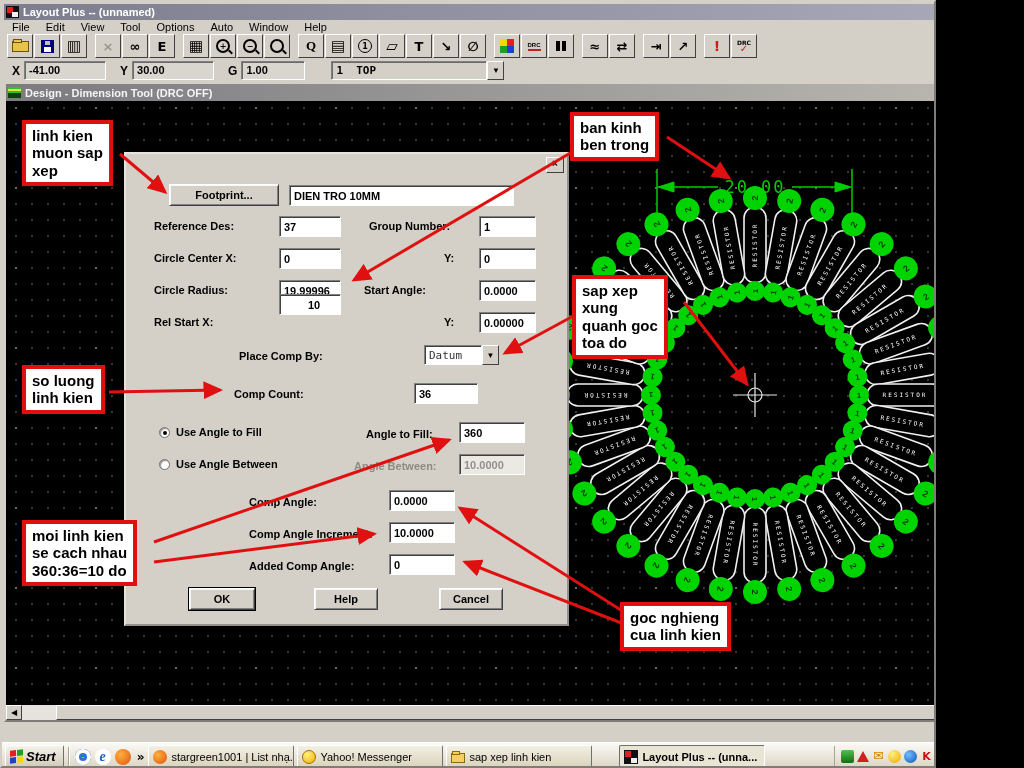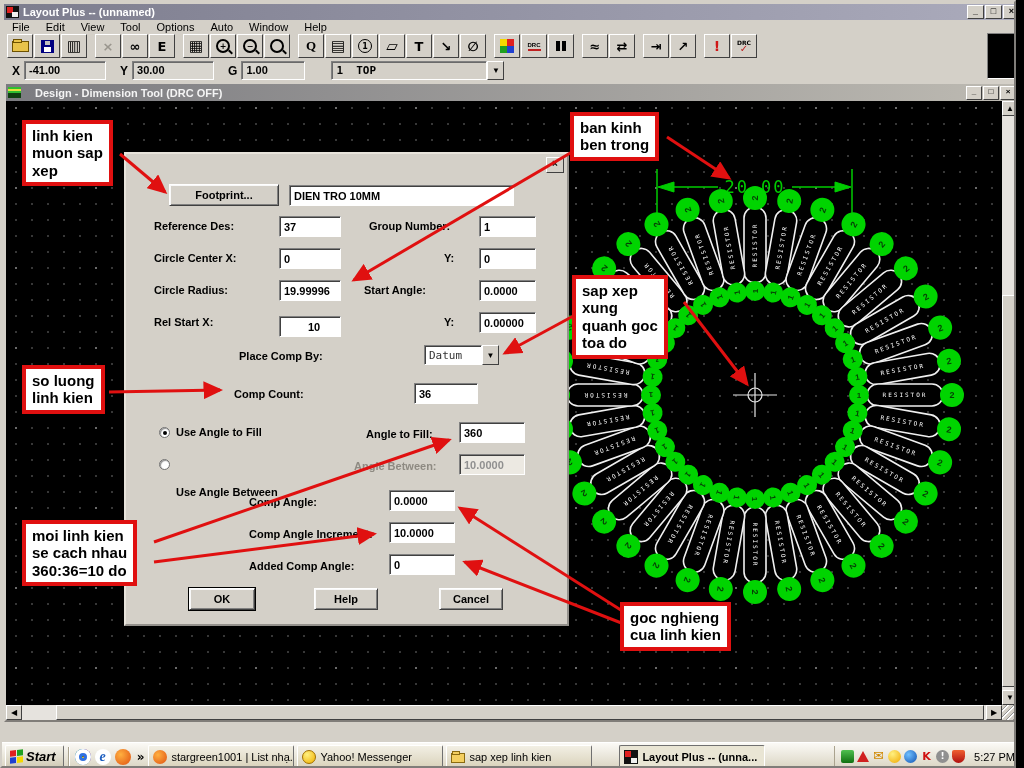--- a/index.html
+++ b/index.html
@@ -1,16 +1,16 @@
 <!DOCTYPE html>
 <html><head>
 <meta charset="utf-8">
 <style>
   html,body{margin:0;padding:0;background:#000;}
-  #screen{position:relative;width:1016px;height:768px;background:#d4d0c8;overflow:hidden;
+  #screen{position:relative;width:936px;height:768px;background:#d4d0c8;overflow:hidden;
           font-family:"Liberation Sans",sans-serif;border:2px outset #d4d0c8;box-sizing:border-box;}
   .abs{position:absolute;}
   
   #titlebar{left:2px;top:2px;width:1018px;height:16px;background:linear-gradient(90deg,#7d7d8e,#ababbc);
             display:flex;align-items:center;color:#fff;font-weight:bold;font-size:11px;padding-left:2px;box-sizing:border-box;}
   .applogo{width:13px;height:12px;background:#111;margin-right:4px;position:relative;flex:none;}
   .applogo::before{content:"";position:absolute;left:1px;top:1px;width:6px;height:6px;background:#e02020;}
   .applogo::after{content:"";position:absolute;right:1px;bottom:1px;width:6px;height:5px;background:#f0f0f0;}
   .winbtns{margin-left:auto;display:flex;gap:1px;padding-right:2px;}
   .wbtn{width:15px;height:12px;background:#d4d0c8;border:1px solid;border-color:#fff #404040 #404040 #fff;
@@ -48,21 +48,21 @@
   .cfld{width:76px;height:17px;background:#d9d6cf;border:1px solid;border-color:#808080 #fff #fff #808080;
         box-shadow:inset 1px 1px 0 #6a6a6a;font:bold 11px "Liberation Sans",sans-serif;line-height:17px;padding-left:4px;}
   #layercombo{margin-left:26px;display:flex;}
   #layerfield{width:150px;height:17px;border:1px solid;border-color:#808080 #fff #fff #808080;box-shadow:inset 1px 1px 0 #6a6a6a;
               font:bold 11px "DejaVu Sans Mono",monospace;line-height:17px;padding-left:4px;white-space:pre;}
   .combtn{width:17px;height:19px;background:#d4d0c8;border:1px solid;border-color:#fff #404040 #404040 #fff;
           font-size:8px;text-align:center;line-height:18px;box-sizing:border-box;}
   
   #child{left:2px;top:80px;width:1016px;height:640px;border:2px outset #d4d0c8;background:#d4d0c8;box-sizing:border-box;}
   #ctitle{position:absolute;left:0;top:0;width:1012px;height:17px;background:linear-gradient(90deg,#7b7b80,#bdbab2);
-          display:flex;align-items:center;color:#f4f4f4;font-weight:bold;font-size:11px;padding-left:2px;box-sizing:border-box;gap:10px;}
+          display:flex;align-items:center;color:#f4f4f4;font-weight:bold;font-size:11px;padding-left:2px;box-sizing:border-box;}
   .layicon{width:13px;height:11px;background:#104010;margin-right:4px;flex:none;
            box-shadow:inset 0 2px 0 #30c030, inset 0 4px 0 #e8e040, inset 0 6px 0 #30c030;}
   .cbtn{width:14px;height:12px;background:#d4d0c8;border:1px solid;border-color:#fff #404040 #404040 #fff;
         font:bold 8px "Liberation Sans",sans-serif;text-align:center;line-height:10px;color:#000;}
   #canvas{position:absolute;left:0;top:17px;width:996px;height:604px;background-color:#000;overflow:hidden;
           background-image:radial-gradient(circle at 1px 1px,#6a6a6a .8px,transparent 1.2px),
                            radial-gradient(circle at 1px 1px,#383838 .7px,transparent 1.1px);
           background-size:80px 80px,16px 16px;background-position:9px 6px,9px 6px;}
   #pcbsvg{position:absolute;left:0;top:0;z-index:1;}
   #arrowsvg{position:absolute;left:0;top:0;z-index:50;pointer-events:none;}
@@ -622,40 +622,40 @@
         <div class="dfld" style="left:153px;top:94px;width:62px;">0</div>
         <div class="dlbl" style="left:318px;top:98px;">Y:</div>
         <div class="dfld" style="left:353px;top:94px;width:57px;">0</div>
 
         <div class="dlbl" style="left:28px;top:130px;">Circle Radius:</div>
         <div class="dfld" style="left:153px;top:126px;width:62px;">19.99996</div>
         <div class="dlbl" style="left:238px;top:130px;">Start Angle:</div>
         <div class="dfld" style="left:353px;top:126px;width:57px;">0.0000</div>
 
         <div class="dlbl" style="left:28px;top:162px;">Rel Start X:</div>
-        <div class="dfld" style="left:153px;top:162px;width:62px;padding-left:28px;">10</div>
+        <div class="dfld" style="left:153px;top:140px;width:62px;padding-left:28px;">10</div>
         <div class="dlbl" style="left:318px;top:162px;">Y:</div>
         <div class="dfld" style="left:353px;top:158px;width:57px;">0.00000</div>
 
         <div class="dlbl" style="left:113px;top:196px;">Place Comp By:</div>
         <span class="combo" style="left:298px;top:191px;">
           <span class="combofld">Datum</span>
           <span class="combtn" style="height:20px;line-height:19px;">▼</span>
         </span>
 
         <div class="dlbl" style="left:108px;top:234px;">Comp Count:</div>
         <div class="dfld" style="left:288px;top:229px;width:64px;">36</div>
 
         <span class="radio sel" style="left:33px;top:273px;"></span>
         <div class="dlbl" style="left:50px;top:272px;">Use Angle to Fill</div>
         <div class="dlbl" style="left:240px;top:274px;">Angle to Fill:</div>
         <div class="dfld" style="left:333px;top:268px;width:66px;">360</div>
 
         <span class="radio" style="left:33px;top:305px;"></span>
-        <div class="dlbl" style="left:50px;top:304px;margin-top:28px;">Use Angle Between</div>
+        <div class="dlbl" style="left:50px;top:304px;">Use Angle Between</div>
         <div class="dlbl glbl" style="left:228px;top:306px;">Angle Between:</div>
         <div class="dfld dis" style="left:333px;top:300px;width:66px;">10.0000</div>
 
         <div class="dlbl" style="left:123px;top:342px;">Comp Angle:</div>
         <div class="dfld" style="left:263px;top:336px;width:66px;">0.0000</div>
 
         <div class="dlbl" style="left:123px;top:374px;">Comp Angle Increment:</div>
         <div class="dfld" style="left:263px;top:368px;width:66px;">10.0000</div>
 
         <div class="dlbl" style="left:123px;top:406px;">Added Comp Angle:</div>

